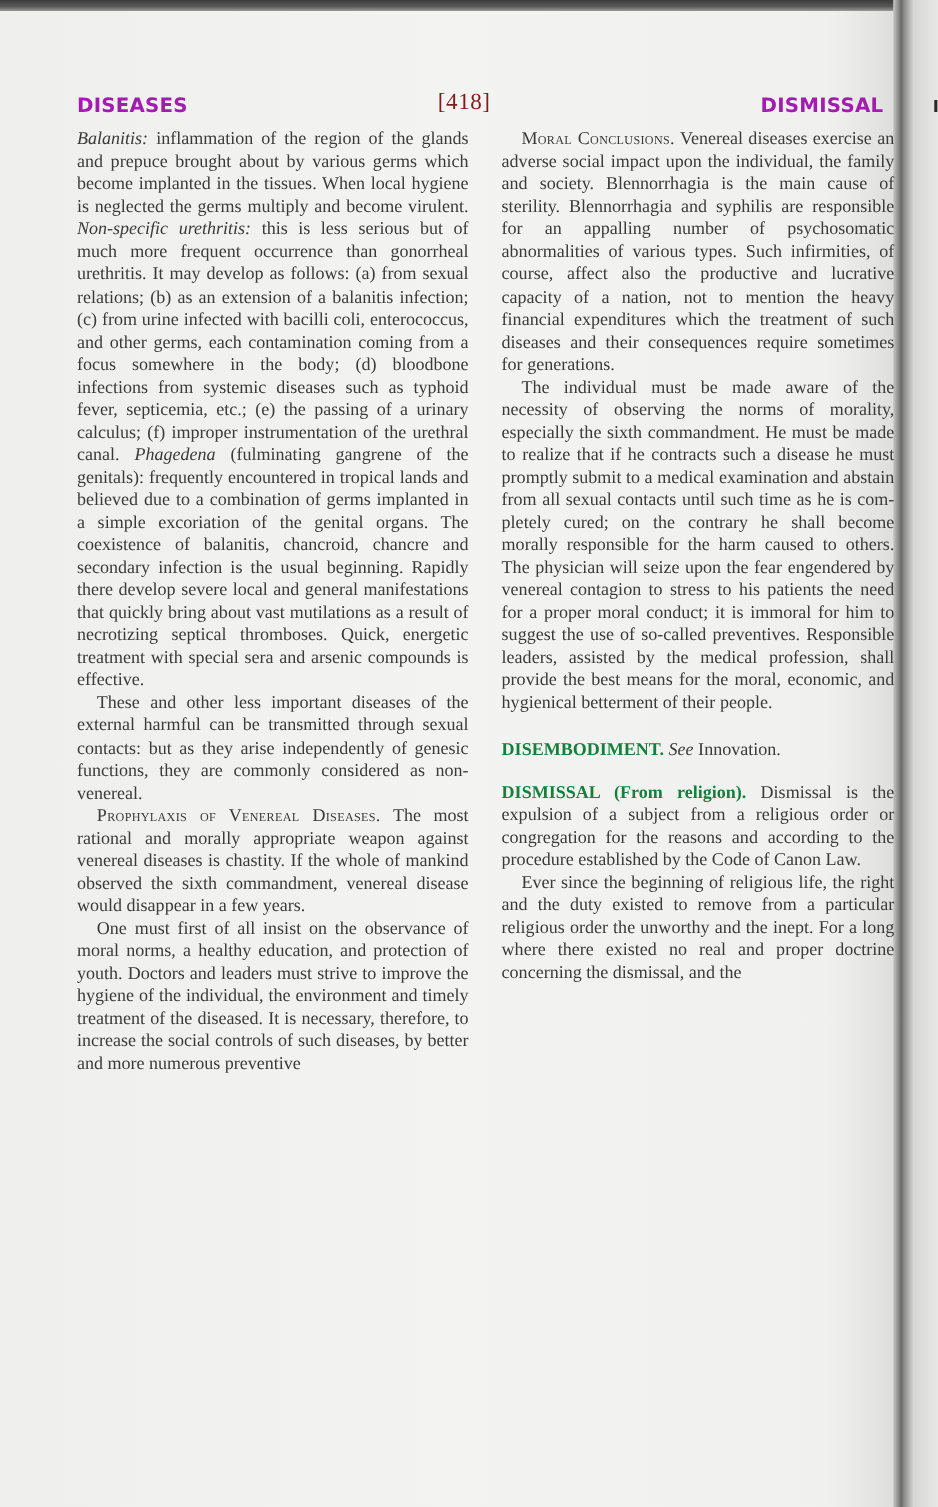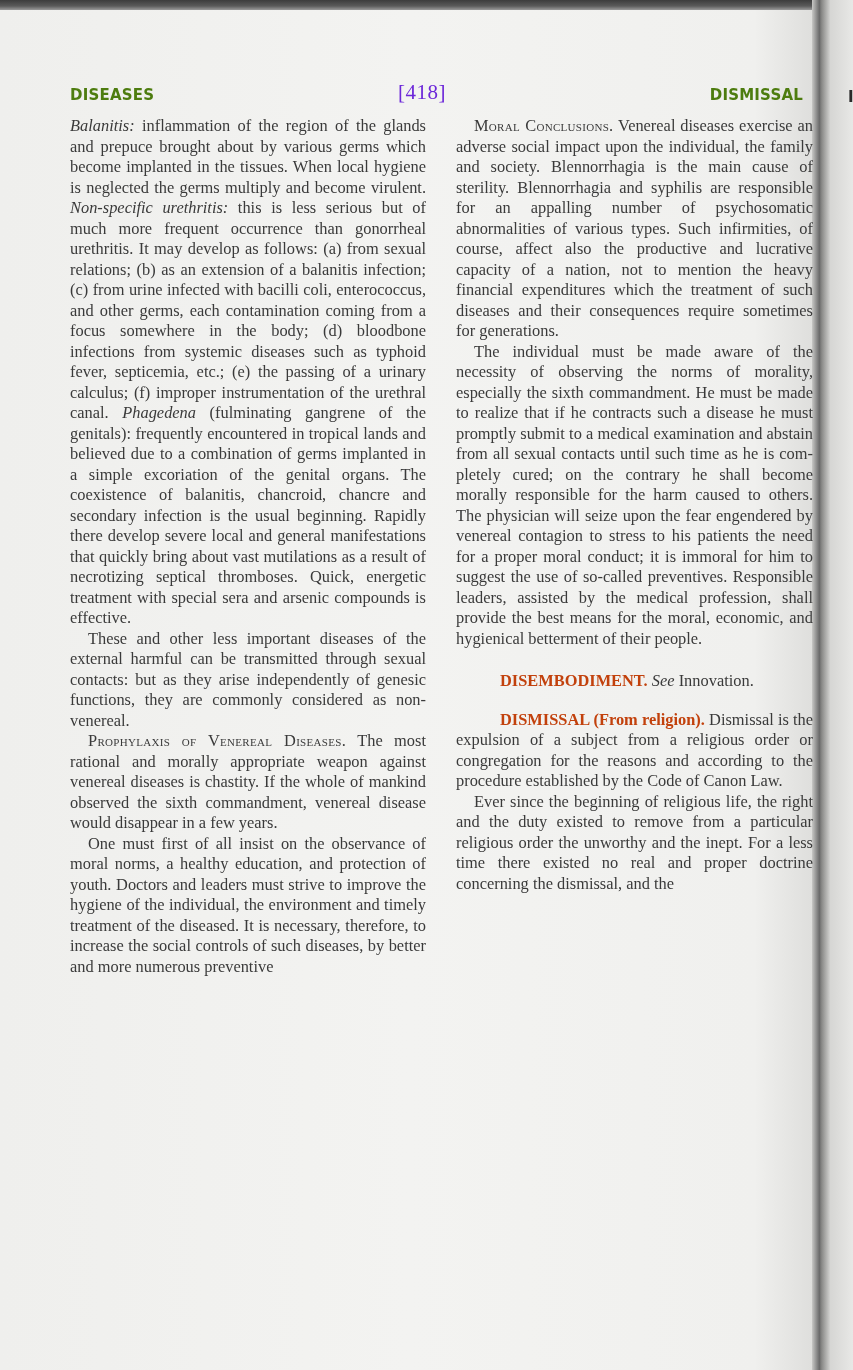--- a/index.html
+++ b/index.html
@@ -39,33 +39,33 @@
       font-family: "DejaVu Sans", sans-serif;
       font-weight: bold;
       font-size: 15px;
       color: #2a2a2a;
     }
     .running-head {
       position: absolute;
       top: 86px;
       font-family: "DejaVu Sans", sans-serif;
       font-weight: bold;
-      font-size: 15px;
+      font-size: 18px;
       letter-spacing: 0.2px;
-      color: #4d7c0f;
+      color: #a21caf;
     }
     .head-left { left: 70px; }
     .head-right { right: 50px; }
     .page-number {
       position: absolute;
       left: 398px;
       top: 80px;
       font-family: "Liberation Serif", serif;
       font-size: 21px;
-      color: #6d28d9;
+      color: #7f1d1d;
       letter-spacing: 0.5px;
     }
     .column {
       position: absolute;
       top: 116px;
       width: 356px;
       font-size: 16.4px;
       line-height: 20.5px;
       text-align: justify;
       hyphens: manual;
@@ -77,22 +77,21 @@
     }
     .column p.indent {
       text-indent: 18px;
     }
     .sc {
       font-variant: small-caps;
       letter-spacing: 0.3px;
     }
     .entry-head {
       font-weight: bold;
-      color: #c2410c;
-      margin-left: 44px;
+      color: #15803d;
     }
     .entry {
       margin-top: 18px !important;
     }
     .entry.first {
       margin-top: 22px !important;
     }
     i { }
   </style>
 </head>
@@ -112,14 +111,14 @@
   <p class="indent">These and other less important dis­eases of the external harmful can be transmitted through sexual contacts: but as they arise independently of genesic functions, they are commonly considered as non-venereal.</p>
   <p class="indent"><span class="sc">Prophylaxis of Venereal Diseases.</span><span> The most rational and morally appropri­ate weapon against venereal diseases is chastity. If the whole of mankind ob­served the sixth commandment, venereal disease would disappear in a few years.</span></p>
   <p class="indent">One must first of all insist on the ob­servance of moral norms, a healthy edu­cation, and protection of youth. Doctors and leaders must strive to improve the hygiene of the individual, the environ­ment and timely treatment of the dis­eased. It is necessary, therefore, to in­crease the social controls of such diseases, by better and more numerous preventive</p>
 </div>
 
 <div class="column col-right">
   <p class="indent"><span class="sc">Moral Conclusions.</span><span> Venereal dis­eases exercise an adverse social impact upon the individual, the family and so­ciety. Blennorrhagia is the main cause of sterility. Blennorrhagia and syphilis are responsible for an appalling number of psychosomatic abnormalities of various types. Such infirmities, of course, affect also the productive and lucrative capacity of a nation, not to mention the heavy financial expenditures which the treat­ment of such diseases and their conse­quences require sometimes for gener­ations.</span></p>
   <p class="indent">The individual must be made aware of the necessity of observing the norms of morality, especially the sixth com­mandment. He must be made to realize that if he contracts such a disease he must promptly submit to a medical examination and abstain from all sexual contacts until such time as he is com­pletely cured; on the contrary he shall become morally responsible for the harm caused to others. The physician will seize upon the fear engendered by vene­real contagion to stress to his patients the need for a proper moral conduct; it is immoral for him to suggest the use of so-called preventives. Responsible leaders, assisted by the medical profession, shall provide the best means for the moral, economic, and hygienical betterment of their people.</p>
   <p class="entry first"><span class="entry-head">DISEMBODIMENT.</span> <i>See</i> <span>Innovation.</span></p>
   <p class="entry"><span class="entry-head">DISMISSAL (From religion).</span><span> Dismissal is the expulsion of a subject from a reli­gious order or congregation for the rea­sons and according to the procedure established by the Code of Canon Law.</span></p>
-  <p class="indent">Ever since the beginning of religious life, the right and the duty existed to remove from a particular religious order the unworthy and the inept. For a less time there existed no real and proper doc­trine concerning the dismissal, and the</p>
+  <p class="indent">Ever since the beginning of religious life, the right and the duty existed to remove from a particular religious order the unworthy and the inept. For a long where there existed no real and proper doc­trine concerning the dismissal, and the</p>
 </div>
 
 </body></html>

